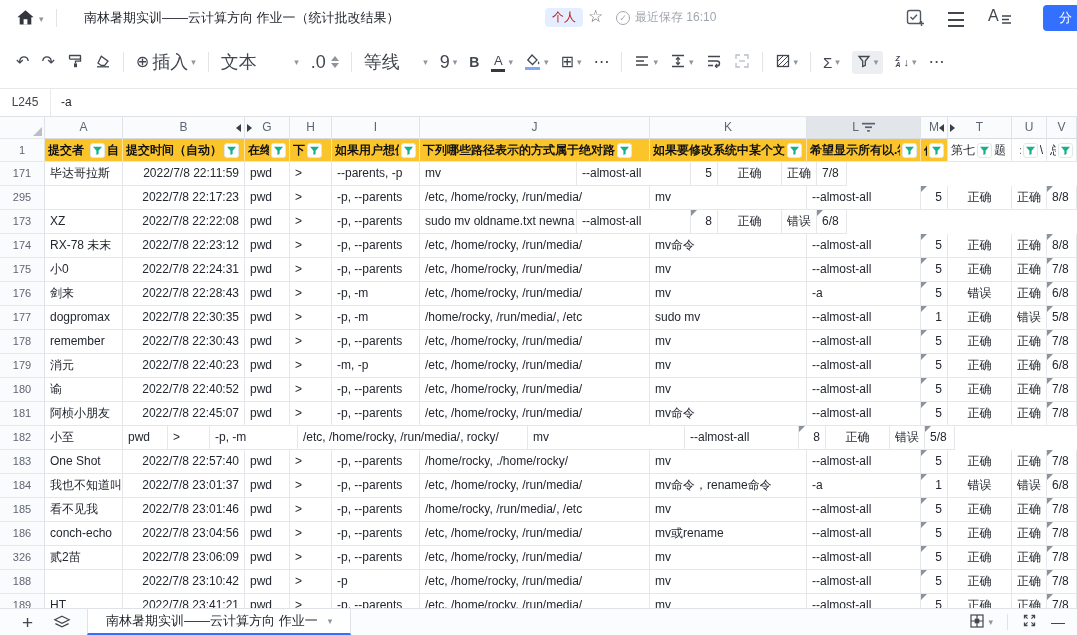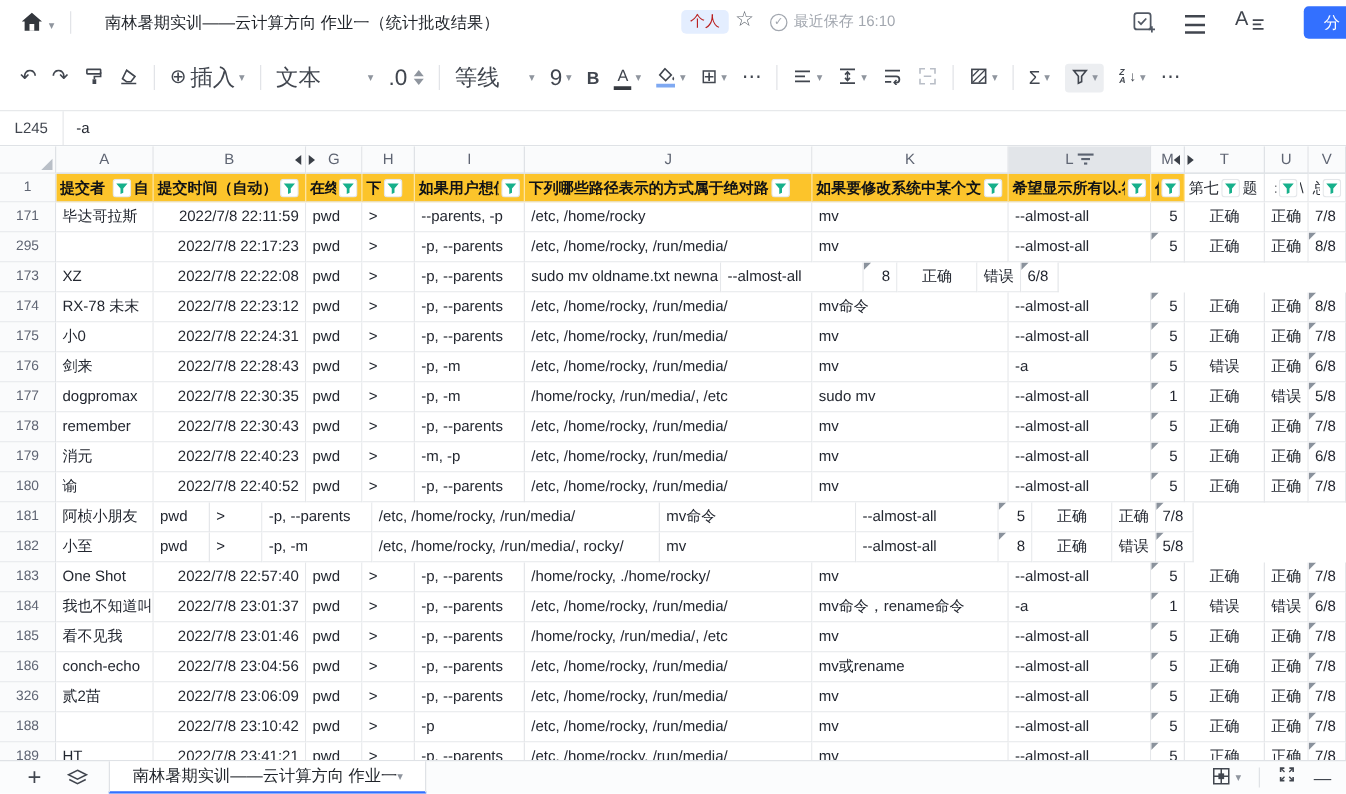--- a/index.html
+++ b/index.html
@@ -81,21 +81,21 @@
       line-height:23px;padding:0 5px;white-space:nowrap;overflow:hidden;color:#232730;position:relative;background:#fff}
   .dc.ra{text-align:right}.dc.ca{text-align:center;padding:0 1px}
   .flag{position:absolute;top:0;left:0;width:0;height:0;border-top:6px solid #8a929c;border-right:6px solid transparent}
   .funlines{display:inline-flex}
   
   #sheetbar{position:absolute;top:608px;left:0;width:1077px;height:27px;background:#fbfcfd;
             border-top:1px solid #dfe2e6;box-sizing:border-box;display:flex;align-items:center}
   #add-sheet{margin-left:22px;font-size:19px;color:#41464f;line-height:1}
   #all-sheets{margin-left:20px;display:inline-flex}
   #sheet-tab{margin-left:16px;height:26px;background:#fff;border-left:1px solid #dfe2e6;border-right:1px solid #dfe2e6;
-             border-bottom:2px solid #3370ff;box-sizing:border-box;display:flex;align-items:center;
+             border-bottom:2px solid #3370ff;box-sizing:border-box;display:flex;align-items:center;gap:10px;
              padding:0 18px;font-size:13px;color:#1f2329;white-space:nowrap}
   #sb-right{position:absolute;right:12px;top:0;height:26px;display:flex;align-items:center;gap:14px}
   #sb-div{width:1px;height:16px;background:#dfe2e6}
   #zoom-out{font-size:14px;color:#41464f}
 </style>
 </head>
 <body>
 
 <div id="topbar">
   <span id="home">
@@ -438,21 +438,20 @@
       </div>
     </div>
   <div id="grid-rows">
       <div class="grow">
         <div class="gut">171</div>
         <div class="dc col-A">毕达哥拉斯</div>
         <div class="dc col-B ra">2022/7/8 22:11:59</div>
         <div class="dc col-G">pwd</div>
         <div class="dc col-H">&gt;</div>
         <div class="dc col-I">--parents, -p</div>
-        <div class="dc col-J">/etc, /home/rocky</div>
         <div class="dc col-K">mv</div>
         <div class="dc col-L">--almost-all</div>
         <div class="dc col-M ra">5</div>
         <div class="dc col-T ca">正确</div>
         <div class="dc col-U ca">正确</div>
         <div class="dc col-V">7/8</div>
       </div>
       <div class="grow">
         <div class="gut">295</div>
         <div class="dc col-A"></div>
@@ -583,20 +582,21 @@
         <div class="dc col-K">mv</div>
         <div class="dc col-L">--almost-all</div>
         <div class="dc col-M ra">5<span class="flag"></span></div>
         <div class="dc col-T ca">正确</div>
         <div class="dc col-U ca">正确</div>
         <div class="dc col-V">7/8<span class="flag"></span></div>
       </div>
       <div class="grow">
         <div class="gut">181</div>
         <div class="dc col-A">阿桢小朋友</div>
+        <div class="dc col-B ra">2022/7/8 22:45:07</div>
         <div class="dc col-G">pwd</div>
         <div class="dc col-H">&gt;</div>
         <div class="dc col-I">-p, --parents</div>
         <div class="dc col-J">/etc, /home/rocky, /run/media/</div>
         <div class="dc col-K">mv命令</div>
         <div class="dc col-L">--almost-all</div>
         <div class="dc col-M ra">5<span class="flag"></span></div>
         <div class="dc col-T ca">正确</div>
         <div class="dc col-U ca">正确</div>
         <div class="dc col-V">7/8<span class="flag"></span></div>

